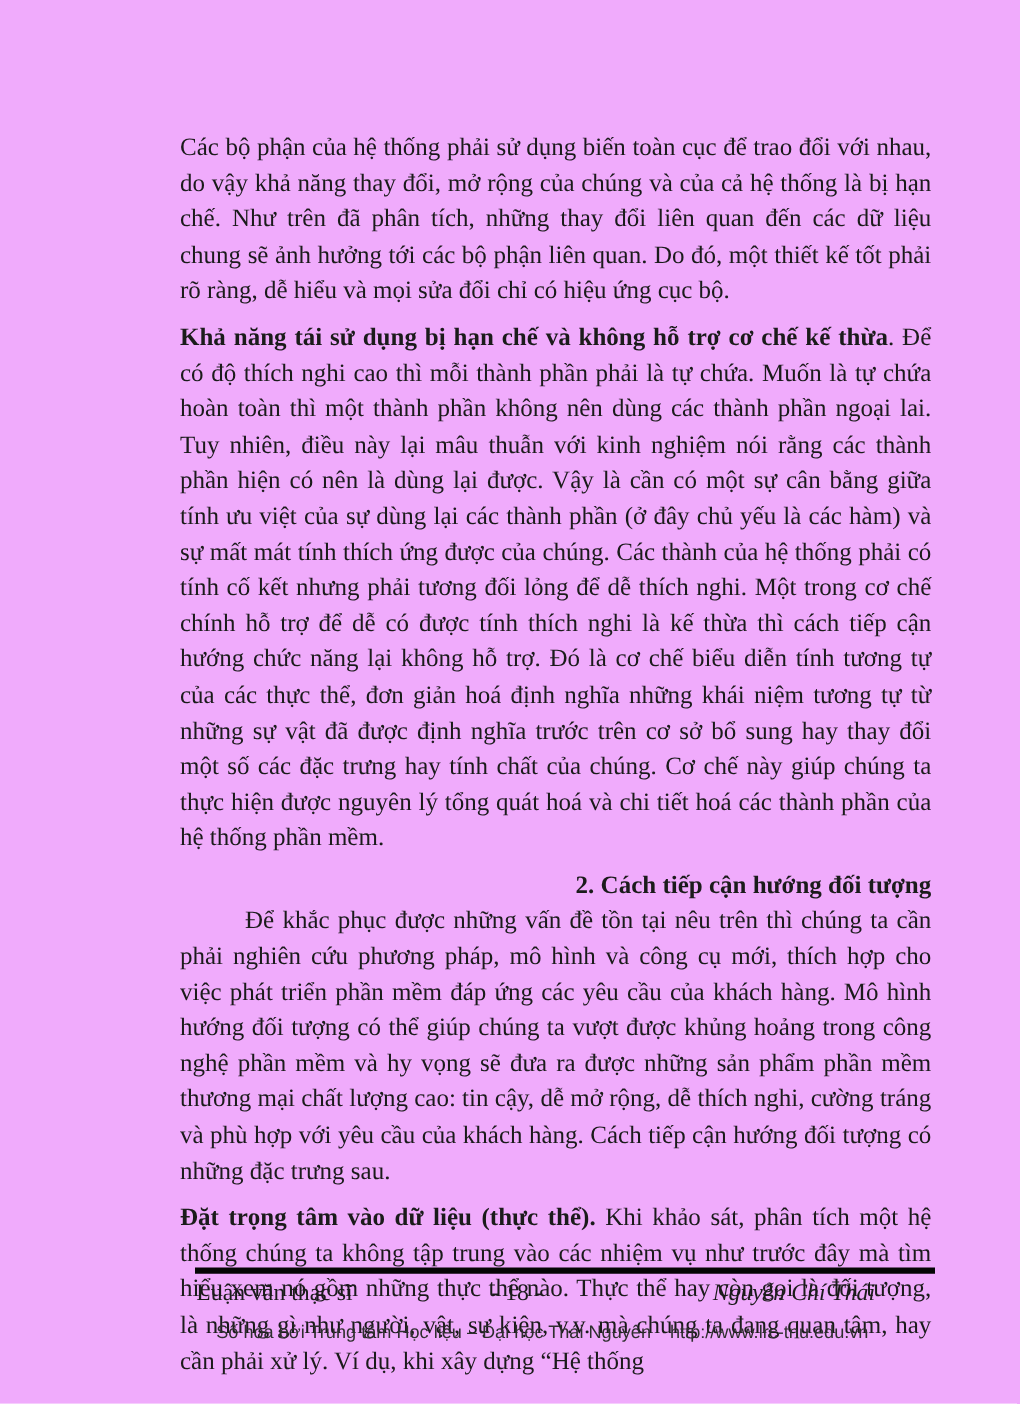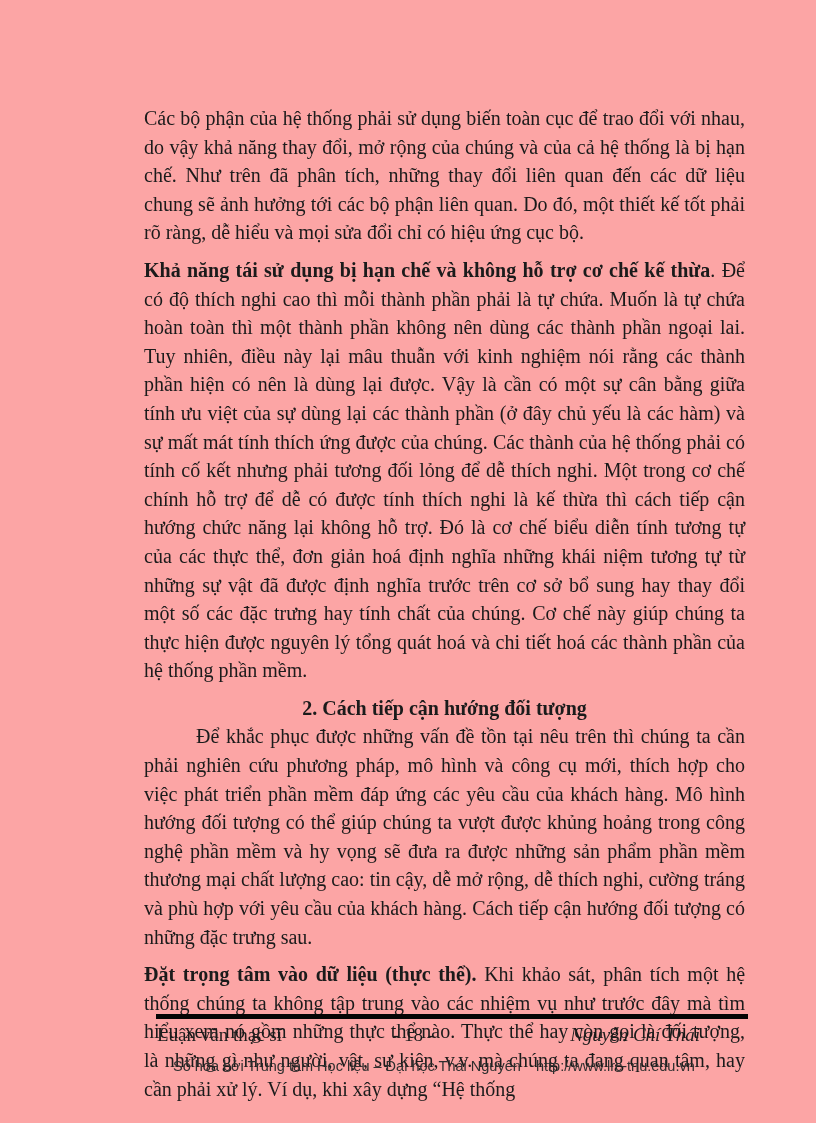--- a/index.html
+++ b/index.html
@@ -4,41 +4,41 @@
 <style>
   html, body {
     margin: 0;
     padding: 0;
     background: #ffffff;
   }
   .page {
     position: relative;
     width: 816px;
     height: 1123px;
-    background: #fca5a5;
+    background: #f0abfc;
     overflow: hidden;
     font-family: "Liberation Serif", serif;
     color: #1b1b1b;
   }
   .content {
     position: absolute;
     left: 144px;
     top: 104px;
     width: 601px;
   }
   .content p, .content h2 {
     margin: 0 0 9px 0;
     font-size: 20px;
     line-height: 28.6px;
     text-align: justify;
     font-weight: normal;
   }
   .content h2 {
     font-weight: bold;
-    text-align: center;
+    text-align: right;
     margin: 4px 0 0 0;
   }
   .content p.indent {
     text-indent: 52px;
   }
   .run-bold   { font-weight: bold; }
   .run-italic { }
   .footer-rule {
     position: absolute;
     left: 156px;

